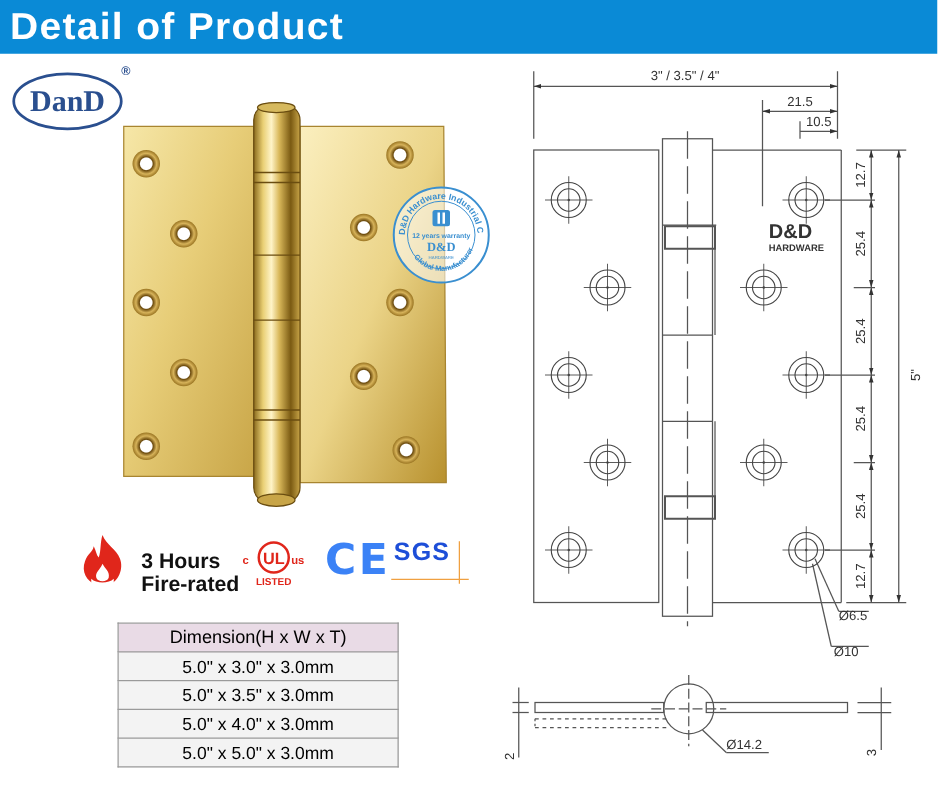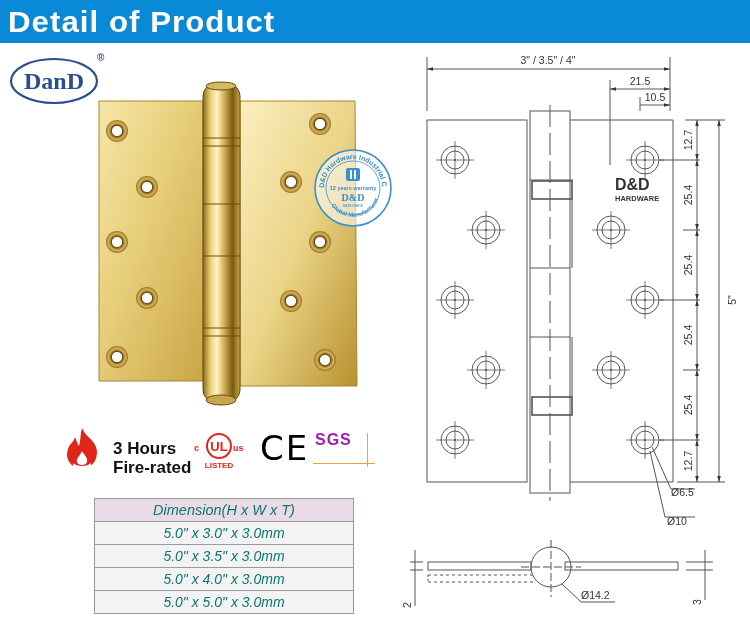--- a/index.html
+++ b/index.html
@@ -11,27 +11,27 @@
   .brand-logo { position: absolute; left: 8px; top: 56px; width: 92px; height: 50px; }
   .brand-reg { position: absolute; left: 97px; top: 52px; font-size: 10px; color: #2a4f8f; font-weight: bold; }
 
   .product-photo { position: absolute; left: 95px; top: 76px; width: 275px; height: 335px; }
   .warranty-stamp { position: absolute; left: 313px; top: 148px; width: 80px; height: 80px; }
 
   .cert-row { position: absolute; left: 55px; top: 425px; width: 320px; height: 50px; }
   .flame-icon { position: absolute; left: 8px; top: 2px; width: 38px; height: 42px; }
   .fire-text { position: absolute; left: 58px; top: 3px; font-weight: bold; font-size: 17px; line-height: 19px; color: #111; margin-top: 11px; }
   .ul-icon { position: absolute; left: 137px; top: 4px; width: 60px; height: 42px; }
-  .ce-icon { position: absolute; left: 205px; top: 6px; font-size: 34px; font-weight: normal; color: #000000; letter-spacing: 2px; line-height: 34px; font-family: "DejaVu Sans", sans-serif; }
+  .ce-icon { position: absolute; left: 205px; top: 6px; font-size: 34px; font-weight: bold; color: #3b82f6; letter-spacing: 2px; line-height: 34px; font-family: "DejaVu Sans", sans-serif; }
   .sgs-icon { position: absolute; left: 258px; top: 6px; width: 62px; height: 36px; }
-  .sgs-text { position: absolute; left: 2px; top: 0; font-weight: bold; font-size: 16px; color: #a21caf; letter-spacing: 1px; }
+  .sgs-text { position: absolute; left: 2px; top: 0; font-weight: bold; font-size: 20px; color: #1d4ed8; letter-spacing: 1px; }
   .sgs-line-h { position: absolute; left: 0; top: 32px; width: 62px; height: 1px; background: #f0a040; }
   .sgs-line-v { position: absolute; left: 54px; top: 2px; width: 1px; height: 34px; background: #f0a040; }
 
-  .dimension-table { position: absolute; left: 94px; top: 498px; width: 260px; border-collapse: collapse; font-size: 14px; color: #0f766e; font-style: italic; }
+  .dimension-table { position: absolute; left: 94px; top: 498px; width: 225px; border-collapse: collapse; font-size: 14px; color: #000000; }
   .dimension-table td, .dimension-table th { border: 1px solid #9a9a9a; height: 22px; padding: 0; text-align: center; font-weight: normal; }
   .dimension-table th { background: #e9dbe6; font-size: 14.5px; }
   .dimension-table td { background: #f3f3f3; }
 
   .drawing { position: absolute; left: 395px; top: 45px; width: 355px; height: 593px; }
   .drawing text { font-family: "Liberation Sans", sans-serif; fill: #333; }
 </style>
 </head>
 <body>
 

